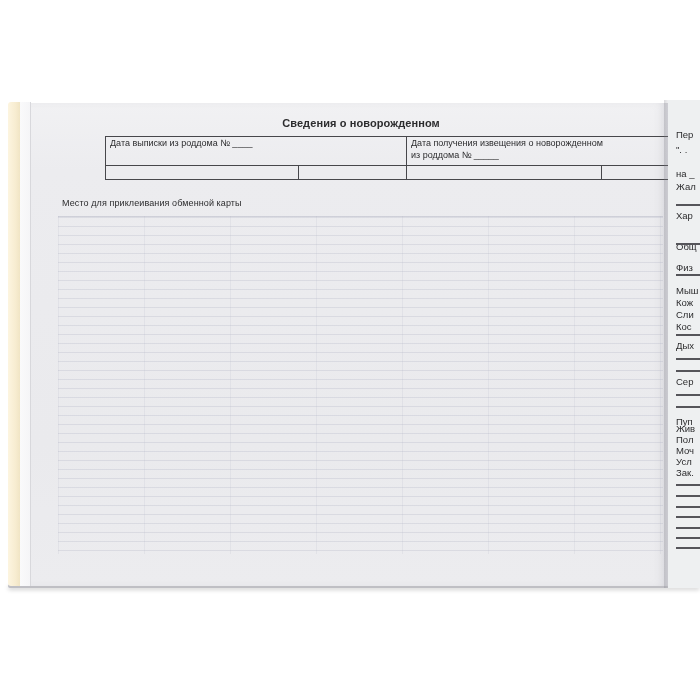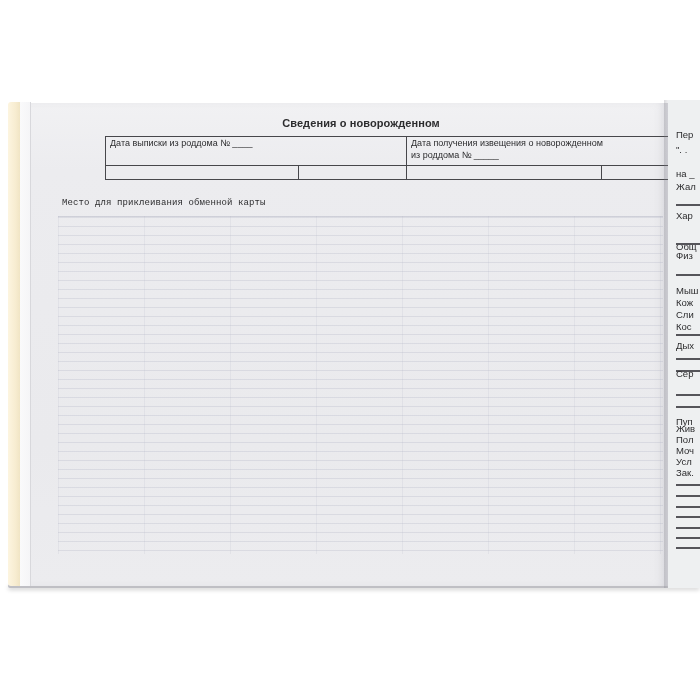--- a/index.html
+++ b/index.html
@@ -53,21 +53,21 @@
   table.form-table td{
     border:1px solid var(--table-border,#47474b);
     font-size:9px;line-height:1.3;padding:1px 4px 0 4px;
     vertical-align:top;overflow:hidden;white-space:nowrap;
   }
   tr.hdr-row td{height:27px;}
   tr.sub-row td{height:12px;}
   tr.empty-row td{height:12px;}
 
   .paste-label{
-    position:absolute;left:31px;top:95px;font-size:9px;letter-spacing:.1px;font-family:Liberation Mono, monospace;
+    position:absolute;left:31px;top:95px;font-size:9px;letter-spacing:.1px;
   }
   .showthrough{
     position:absolute;left:27px;top:113px;width:605px;height:337px;
     border-top:1px solid rgba(160,163,182,.38);
     background-image:
       repeating-linear-gradient(180deg,
         rgba(168,171,190,.26) 0,rgba(168,171,190,.26) 1px,
         transparent 1px,transparent 9px),
       repeating-linear-gradient(90deg,
         rgba(168,171,190,.15) 0,rgba(168,171,190,.15) 1px,
@@ -131,31 +131,31 @@
 
   <div class="right-page">
     <div class="rp-frag" style="top:29px">Пер</div>
     <div class="rp-frag" style="top:44px">". .</div>
     <div class="rp-frag" style="top:68px">на _</div>
     <div class="rp-frag" style="top:81px">Жал</div>
     <div class="rp-rule" style="top:104px"></div>
     <div class="rp-frag" style="top:110px">Хар</div>
     <div class="rp-frag" style="top:141px">Общ</div>
     <div class="rp-rule" style="top:143px"></div>
-    <div class="rp-frag" style="top:150px">Физ</div>
+    <div class="rp-frag" style="top:162px">Физ</div>
     <div class="rp-rule" style="top:174px"></div>
     <div class="rp-frag" style="top:185px">Мыш</div>
     <div class="rp-frag" style="top:197px">Кож</div>
     <div class="rp-frag" style="top:209px">Сли</div>
     <div class="rp-frag" style="top:221px">Кос</div>
     <div class="rp-rule" style="top:234px"></div>
     <div class="rp-frag" style="top:240px">Дых</div>
     <div class="rp-rule" style="top:258px"></div>
     <div class="rp-rule" style="top:270px"></div>
-    <div class="rp-frag" style="top:268px">Сер</div>
+    <div class="rp-frag" style="top:276px">Сер</div>
     <div class="rp-rule" style="top:294px"></div>
     <div class="rp-rule" style="top:306px"></div>
     <div class="rp-frag" style="top:316px">Пуп</div>
     <div class="rp-frag" style="top:323px">Жив</div>
     <div class="rp-frag" style="top:334px">Пол</div>
     <div class="rp-frag" style="top:345px">Моч</div>
     <div class="rp-frag" style="top:356px">Усл</div>
     <div class="rp-frag" style="top:367px">Зак.</div>
     <div class="rp-rule" style="top:384px"></div>
     <div class="rp-rule" style="top:395px"></div>

